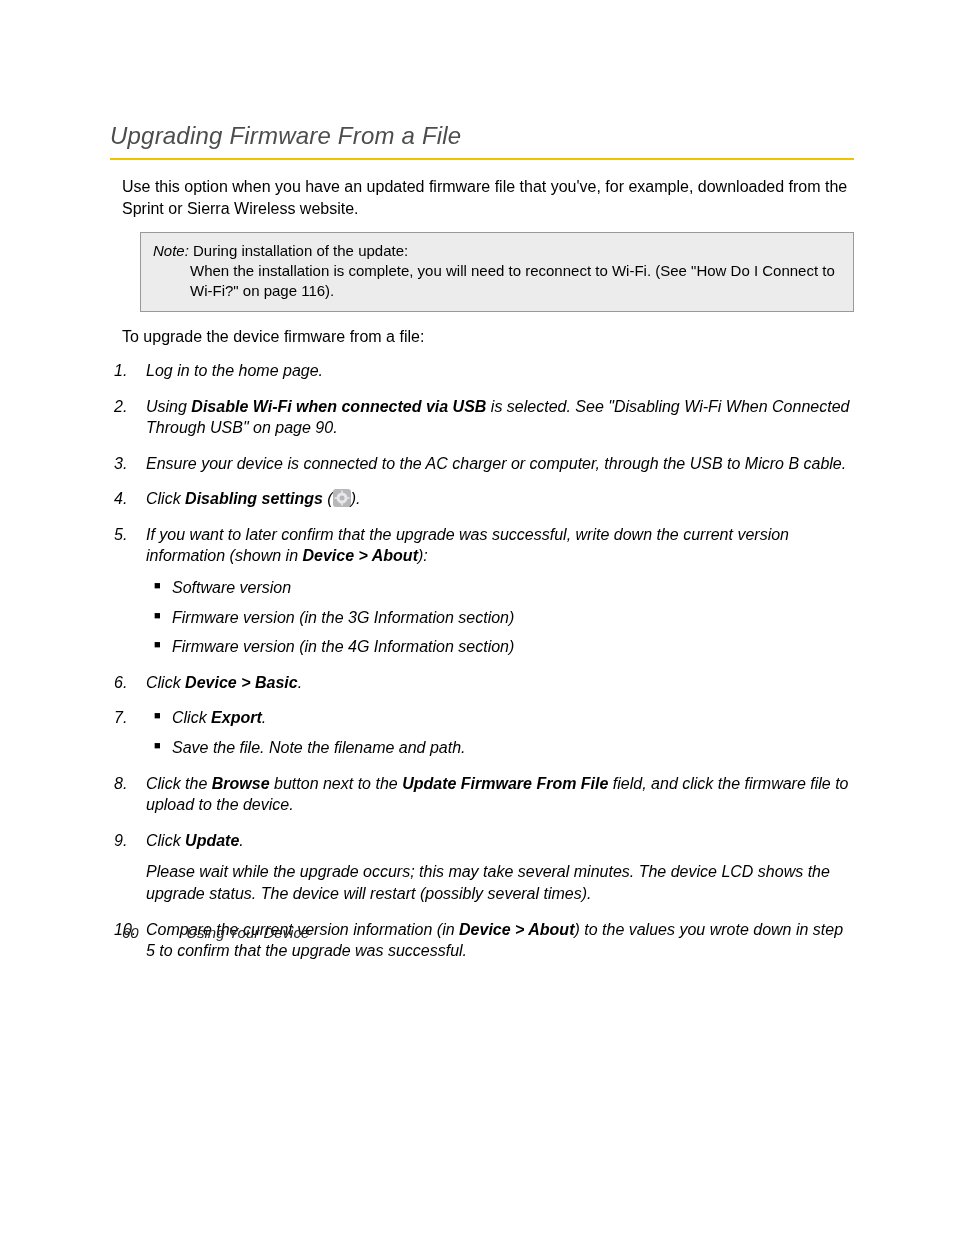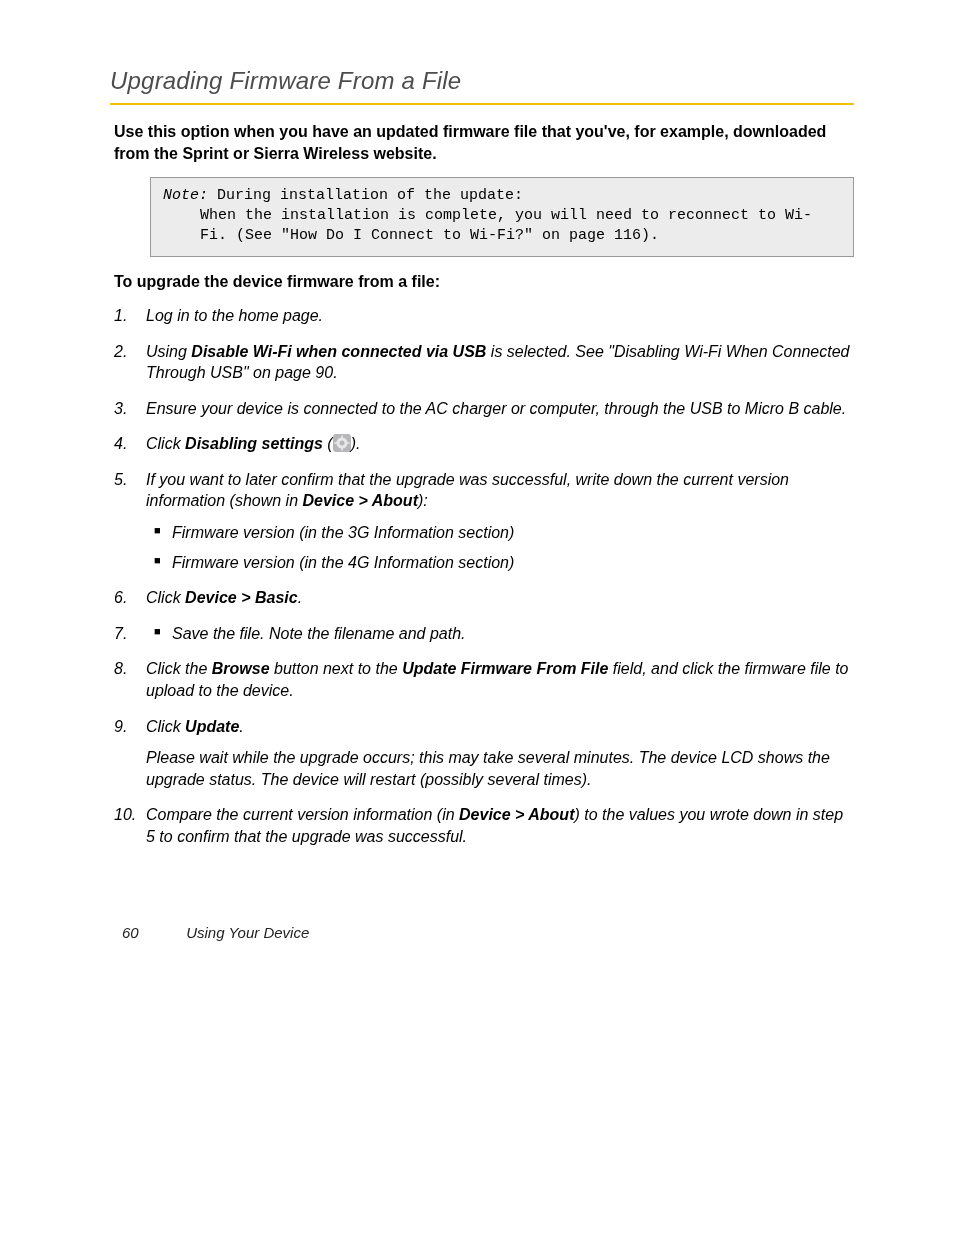--- a/index.html
+++ b/index.html
@@ -7,46 +7,45 @@
     padding: 0;
     background: #fff;
     font-family: Arial, Helvetica, sans-serif;
     color: #000;
   }
   .page {
     box-sizing: border-box;
     width: 954px;
     height: 1021px;
     position: relative;
-    padding: 65px 100px 56px 110px;
+    padding: 120px 100px 56px 110px;
     font-size: 16px;
     line-height: 1.35;
   }
   .heading {
     font-style: italic;
     font-size: 24px;
     color: #4d4d4d;
     font-weight: 400;
     margin: 0 0 6px 0;
     letter-spacing: .2px;
   }
   .rule {
     border: none;
     border-top: 2px solid #f2c100;
     margin: 0 0 16px 0;
   }
-  p.body-text { margin: 0 0 12px 4px; font-weight: bold; }
+  p.body-text { margin: 0 0 12px 12px; }
   .note-box {
     background: #ececec;
     border: 1px solid #999;
-    margin: 8px 0 14px 40px;
+    margin: 8px 0 14px 30px;
     padding: 8px 18px 10px 12px;
     font-size: 15px;
     line-height: 1.35;
-    font-family: Liberation Mono, monospace;
   }
   .note-box .note-label { font-style: italic; }
   .note-box ul {
     margin: 0 0 0 50px;
     padding: 0;
     list-style: none;
   }
   .note-box ul li::before {
     content: "•";
     display: inline-block;
@@ -158,31 +157,35 @@
                 <rect x="13.5" y="8.2" width="3" height="1.6"></rect>
               </g>
             </svg></span><span>).</span>
       </p>
     </li>
     <li>
       <p>
         <span>If you want to later confirm that the upgrade was successful, write down the current version information (shown in </span><span class="bold">Device &gt; About</span><span>):</span>
       </p>
       <ul class="square">
+        <li>Software version</li>
         <li>Firmware version (in the 3G Information section)</li>
         <li>Firmware version (in the 4G Information section)</li>
       </ul>
     </li>
     <li>
       <p>
         <span>Click </span><span class="bold">Device &gt; Basic</span><span>.</span>
       </p>
     </li>
     <li>
       <ul class="square">
+        <li>
+          <span>Click </span><span class="bold">Export</span><span>.</span>
+        </li>
         <li>Save the file. Note the filename and path.</li>
       </ul>
     </li>
     <li>
       <p>
         <span>Click the </span><span class="bold">Browse</span><span> button next to the </span><span class="bold">Update Firmware From File</span><span> field, and click the firmware file to upload to the device.</span>
       </p>
     </li>
     <li>
       <p>

